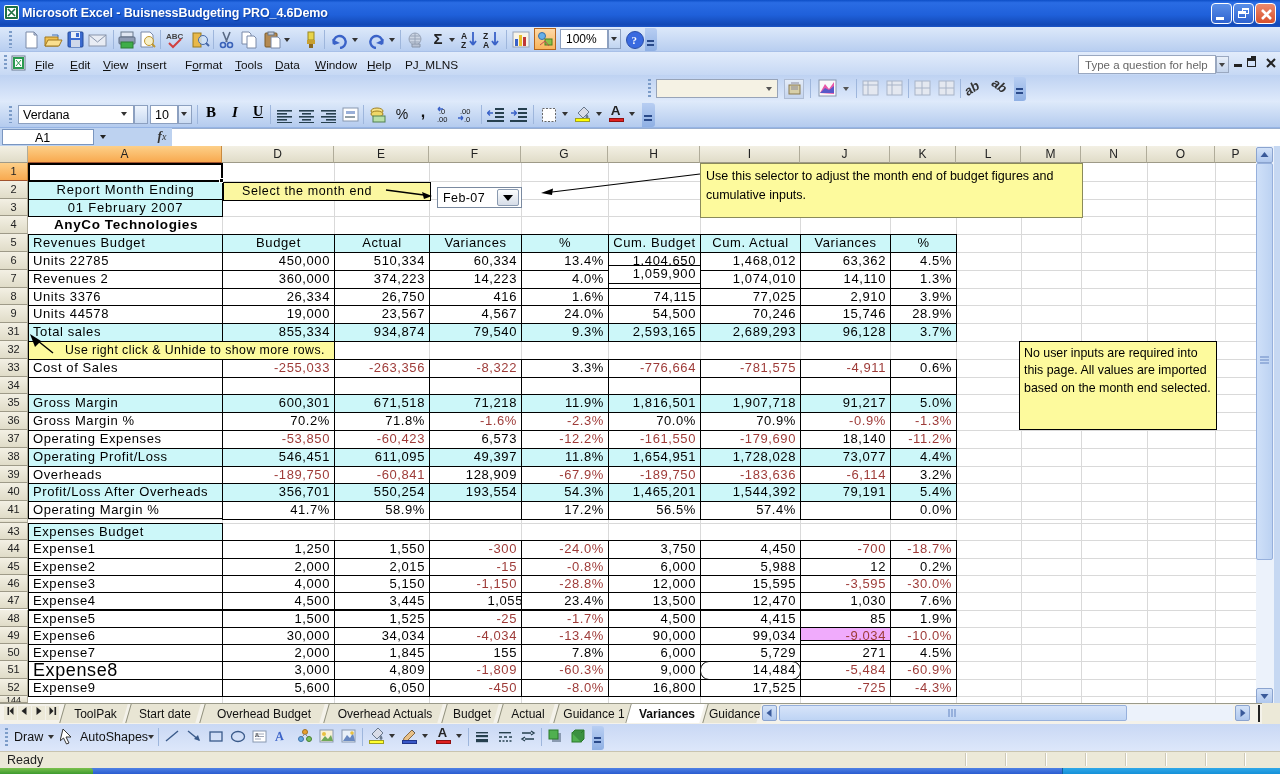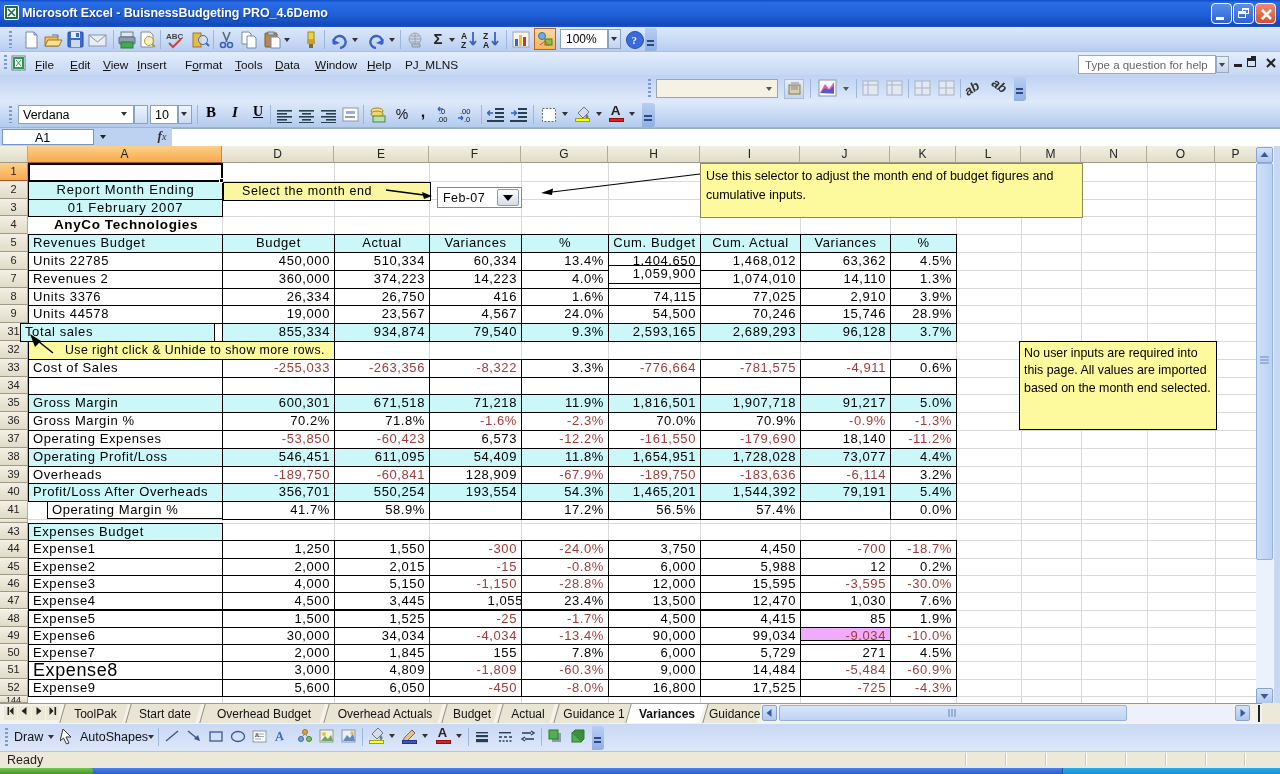--- a/index.html
+++ b/index.html
@@ -449,21 +449,21 @@
 <div class="cell num" style="left:890px;top:287.6px;width:67px;height:18.8px;background:#fff;line-height:16.8px;font-size:13px;letter-spacing:0.6px;">3.9%</div>
 <div class="cell lab" style="left:28px;top:305.4px;width:195px;height:18.8px;background:#fff;line-height:16.8px;font-size:13px;letter-spacing:0.6px;">Units 44578</div>
 <div class="cell num" style="left:222px;top:305.4px;width:113px;height:18.8px;background:#fff;line-height:16.8px;font-size:13px;letter-spacing:0.6px;">19,000</div>
 <div class="cell num" style="left:334px;top:305.4px;width:96px;height:18.8px;background:#fff;line-height:16.8px;font-size:13px;letter-spacing:0.6px;">23,567</div>
 <div class="cell num" style="left:429px;top:305.4px;width:93px;height:18.8px;background:#fff;line-height:16.8px;font-size:13px;letter-spacing:0.6px;">4,567</div>
 <div class="cell num" style="left:521px;top:305.4px;width:88px;height:18.8px;background:#fff;line-height:16.8px;font-size:13px;letter-spacing:0.6px;">24.0%</div>
 <div class="cell num" style="left:608px;top:305.4px;width:93px;height:18.8px;background:#fff;line-height:16.8px;font-size:13px;letter-spacing:0.6px;">54,500</div>
 <div class="cell num" style="left:700px;top:305.4px;width:101px;height:18.8px;background:#fff;line-height:16.8px;font-size:13px;letter-spacing:0.6px;">70,246</div>
 <div class="cell num" style="left:800px;top:305.4px;width:91px;height:18.8px;background:#fff;line-height:16.8px;font-size:13px;letter-spacing:0.6px;">15,746</div>
 <div class="cell num" style="left:890px;top:305.4px;width:67px;height:18.8px;background:#fff;line-height:16.8px;font-size:13px;letter-spacing:0.6px;">28.9%</div>
-<div class="cell lab" style="left:20px;top:323.2px;width:195px;height:18.8px;background:#ccf7f9;line-height:16.8px;font-size:13px;letter-spacing:0.6px;">Total sales</div>
+<div class="cell lab" style="left:28px;top:323.2px;width:195px;height:18.8px;background:#ccf7f9;line-height:16.8px;font-size:13px;letter-spacing:0.6px;">Total sales</div>
 <div class="cell num" style="left:222px;top:323.2px;width:113px;height:18.8px;background:#ccf7f9;line-height:16.8px;font-size:13px;letter-spacing:0.6px;">855,334</div>
 <div class="cell num" style="left:334px;top:323.2px;width:96px;height:18.8px;background:#ccf7f9;line-height:16.8px;font-size:13px;letter-spacing:0.6px;">934,874</div>
 <div class="cell num" style="left:429px;top:323.2px;width:93px;height:18.8px;background:#ccf7f9;line-height:16.8px;font-size:13px;letter-spacing:0.6px;">79,540</div>
 <div class="cell num" style="left:521px;top:323.2px;width:88px;height:18.8px;background:#ccf7f9;line-height:16.8px;font-size:13px;letter-spacing:0.6px;">9.3%</div>
 <div class="cell num" style="left:608px;top:323.2px;width:93px;height:18.8px;background:#ccf7f9;line-height:16.8px;font-size:13px;letter-spacing:0.6px;">2,593,165</div>
 <div class="cell num" style="left:700px;top:323.2px;width:101px;height:18.8px;background:#ccf7f9;line-height:16.8px;font-size:13px;letter-spacing:0.6px;">2,689,293</div>
 <div class="cell num" style="left:800px;top:323.2px;width:91px;height:18.8px;background:#ccf7f9;line-height:16.8px;font-size:13px;letter-spacing:0.6px;">96,128</div>
 <div class="cell num" style="left:890px;top:323.2px;width:67px;height:18.8px;background:#ccf7f9;line-height:16.8px;font-size:13px;letter-spacing:0.6px;">3.7%</div>
 <div class="cell lab" style="left:28px;top:358.8px;width:195px;height:18.8px;background:#fff;line-height:16.8px;font-size:13px;letter-spacing:0.6px;">Cost of Sales</div>
 <div class="cell num red" style="left:222px;top:358.8px;width:113px;height:18.8px;background:#fff;line-height:16.8px;font-size:13px;letter-spacing:0.6px;">-255,033</div>
@@ -506,21 +506,21 @@
 <div class="cell num red" style="left:334px;top:430px;width:96px;height:18.8px;background:#fff;line-height:16.8px;font-size:13px;letter-spacing:0.6px;">-60,423</div>
 <div class="cell num" style="left:429px;top:430px;width:93px;height:18.8px;background:#fff;line-height:16.8px;font-size:13px;letter-spacing:0.6px;">6,573</div>
 <div class="cell num red" style="left:521px;top:430px;width:88px;height:18.8px;background:#fff;line-height:16.8px;font-size:13px;letter-spacing:0.6px;">-12.2%</div>
 <div class="cell num red" style="left:608px;top:430px;width:93px;height:18.8px;background:#fff;line-height:16.8px;font-size:13px;letter-spacing:0.6px;">-161,550</div>
 <div class="cell num red" style="left:700px;top:430px;width:101px;height:18.8px;background:#fff;line-height:16.8px;font-size:13px;letter-spacing:0.6px;">-179,690</div>
 <div class="cell num" style="left:800px;top:430px;width:91px;height:18.8px;background:#fff;line-height:16.8px;font-size:13px;letter-spacing:0.6px;">18,140</div>
 <div class="cell num red" style="left:890px;top:430px;width:67px;height:18.8px;background:#fff;line-height:16.8px;font-size:13px;letter-spacing:0.6px;">-11.2%</div>
 <div class="cell lab" style="left:28px;top:447.8px;width:195px;height:18.8px;background:#ccf7f9;line-height:16.8px;font-size:13px;letter-spacing:0.6px;">Operating Profit/Loss</div>
 <div class="cell num" style="left:222px;top:447.8px;width:113px;height:18.8px;background:#ccf7f9;line-height:16.8px;font-size:13px;letter-spacing:0.6px;">546,451</div>
 <div class="cell num" style="left:334px;top:447.8px;width:96px;height:18.8px;background:#ccf7f9;line-height:16.8px;font-size:13px;letter-spacing:0.6px;">611,095</div>
-<div class="cell num" style="left:429px;top:447.8px;width:93px;height:18.8px;background:#ccf7f9;line-height:16.8px;font-size:13px;letter-spacing:0.6px;">54,409</div>
+<div class="cell num" style="left:429px;top:447.8px;width:93px;height:18.8px;background:#ccf7f9;line-height:16.8px;font-size:13px;letter-spacing:0.6px;">49,397</div>
 <div class="cell num" style="left:521px;top:447.8px;width:88px;height:18.8px;background:#ccf7f9;line-height:16.8px;font-size:13px;letter-spacing:0.6px;">11.8%</div>
 <div class="cell num" style="left:608px;top:447.8px;width:93px;height:18.8px;background:#ccf7f9;line-height:16.8px;font-size:13px;letter-spacing:0.6px;">1,654,951</div>
 <div class="cell num" style="left:700px;top:447.8px;width:101px;height:18.8px;background:#ccf7f9;line-height:16.8px;font-size:13px;letter-spacing:0.6px;">1,728,028</div>
 <div class="cell num" style="left:800px;top:447.8px;width:91px;height:18.8px;background:#ccf7f9;line-height:16.8px;font-size:13px;letter-spacing:0.6px;">73,077</div>
 <div class="cell num" style="left:890px;top:447.8px;width:67px;height:18.8px;background:#ccf7f9;line-height:16.8px;font-size:13px;letter-spacing:0.6px;">4.4%</div>
 <div class="cell lab" style="left:28px;top:465.6px;width:195px;height:18.8px;background:#fff;line-height:16.8px;font-size:13px;letter-spacing:0.6px;">Overheads</div>
 <div class="cell num red" style="left:222px;top:465.6px;width:113px;height:18.8px;background:#fff;line-height:16.8px;font-size:13px;letter-spacing:0.6px;">-189,750</div>
 <div class="cell num red" style="left:334px;top:465.6px;width:96px;height:18.8px;background:#fff;line-height:16.8px;font-size:13px;letter-spacing:0.6px;">-60,841</div>
 <div class="cell num" style="left:429px;top:465.6px;width:93px;height:18.8px;background:#fff;line-height:16.8px;font-size:13px;letter-spacing:0.6px;">128,909</div>
 <div class="cell num red" style="left:521px;top:465.6px;width:88px;height:18.8px;background:#fff;line-height:16.8px;font-size:13px;letter-spacing:0.6px;">-67.9%</div>
@@ -530,21 +530,21 @@
 <div class="cell num" style="left:890px;top:465.6px;width:67px;height:18.8px;background:#fff;line-height:16.8px;font-size:13px;letter-spacing:0.6px;">3.2%</div>
 <div class="cell lab" style="left:28px;top:483.4px;width:195px;height:18.8px;background:#ccf7f9;line-height:16.8px;font-size:13px;letter-spacing:0.6px;">Profit/Loss After Overheads</div>
 <div class="cell num" style="left:222px;top:483.4px;width:113px;height:18.8px;background:#ccf7f9;line-height:16.8px;font-size:13px;letter-spacing:0.6px;">356,701</div>
 <div class="cell num" style="left:334px;top:483.4px;width:96px;height:18.8px;background:#ccf7f9;line-height:16.8px;font-size:13px;letter-spacing:0.6px;">550,254</div>
 <div class="cell num" style="left:429px;top:483.4px;width:93px;height:18.8px;background:#ccf7f9;line-height:16.8px;font-size:13px;letter-spacing:0.6px;">193,554</div>
 <div class="cell num" style="left:521px;top:483.4px;width:88px;height:18.8px;background:#ccf7f9;line-height:16.8px;font-size:13px;letter-spacing:0.6px;">54.3%</div>
 <div class="cell num" style="left:608px;top:483.4px;width:93px;height:18.8px;background:#ccf7f9;line-height:16.8px;font-size:13px;letter-spacing:0.6px;">1,465,201</div>
 <div class="cell num" style="left:700px;top:483.4px;width:101px;height:18.8px;background:#ccf7f9;line-height:16.8px;font-size:13px;letter-spacing:0.6px;">1,544,392</div>
 <div class="cell num" style="left:800px;top:483.4px;width:91px;height:18.8px;background:#ccf7f9;line-height:16.8px;font-size:13px;letter-spacing:0.6px;">79,191</div>
 <div class="cell num" style="left:890px;top:483.4px;width:67px;height:18.8px;background:#ccf7f9;line-height:16.8px;font-size:13px;letter-spacing:0.6px;">5.4%</div>
-<div class="cell lab" style="left:28px;top:501.2px;width:195px;height:18px;background:#fff;line-height:16.8px;font-size:13px;letter-spacing:0.6px;margin-left:19px;">Operating Margin %</div>
+<div class="cell lab" style="left:28px;top:501.2px;width:195px;height:18px;background:#fff;line-height:16.8px;font-size:13px;letter-spacing:0.6px;">Operating Margin %</div>
 <div class="cell num" style="left:222px;top:501.2px;width:113px;height:18.8px;background:#fff;line-height:16.8px;font-size:13px;letter-spacing:0.6px;">41.7%</div>
 <div class="cell num" style="left:334px;top:501.2px;width:96px;height:18.8px;background:#fff;line-height:16.8px;font-size:13px;letter-spacing:0.6px;">58.9%</div>
 <div class="cell num" style="left:429px;top:501.2px;width:93px;height:18.8px;background:#fff;line-height:16.8px;font-size:13px;letter-spacing:0.6px;"></div>
 <div class="cell num" style="left:521px;top:501.2px;width:88px;height:18.8px;background:#fff;line-height:16.8px;font-size:13px;letter-spacing:0.6px;">17.2%</div>
 <div class="cell num" style="left:608px;top:501.2px;width:93px;height:18.8px;background:#fff;line-height:16.8px;font-size:13px;letter-spacing:0.6px;">56.5%</div>
 <div class="cell num" style="left:700px;top:501.2px;width:101px;height:18.8px;background:#fff;line-height:16.8px;font-size:13px;letter-spacing:0.6px;">57.4%</div>
 <div class="cell num" style="left:800px;top:501.2px;width:91px;height:18.8px;background:#fff;line-height:16.8px;font-size:13px;letter-spacing:0.6px;"></div>
 <div class="cell num" style="left:890px;top:501.2px;width:67px;height:18.8px;background:#fff;line-height:16.8px;font-size:13px;letter-spacing:0.6px;">0.0%</div>
 <div class="cell" style="left:28px;top:341px;width:307px;height:18.8px;background:#fdfa9d;line-height:16.8px;font-size:12.3px;letter-spacing:.45px;padding-left:36px">Use right click &amp; Unhide to show more rows.</div>
 <div class="cell ctr" style="left:28px;top:180.8px;width:195px;height:18.8px;background:#ccf7f9;line-height:16.8px;font-size:13px;letter-spacing:0.8px;">Report Month Ending</div>
@@ -615,21 +615,21 @@
 <div class="cell num" style="left:608px;top:644.1px;width:93px;height:18.3px;background:#fff;line-height:16.3px;font-size:13px;letter-spacing:0.6px;">6,000</div>
 <div class="cell num" style="left:700px;top:644.1px;width:101px;height:18.3px;background:#fff;line-height:16.3px;font-size:13px;letter-spacing:0.6px;">5,729</div>
 <div class="cell num" style="left:800px;top:644.1px;width:91px;height:18.3px;background:#fff;line-height:16.3px;font-size:13px;letter-spacing:0.6px;">271</div>
 <div class="cell num" style="left:890px;top:644.1px;width:67px;height:18.3px;background:#fff;line-height:16.3px;font-size:13px;letter-spacing:0.6px;">4.5%</div>
 <div class="cell lab" style="left:28px;top:661.4px;width:195px;height:18.3px;background:#fff;line-height:16.3px;font-size:18px;letter-spacing:0.6px;">Expense8</div>
 <div class="cell num" style="left:222px;top:661.4px;width:113px;height:18.3px;background:#fff;line-height:16.3px;font-size:13px;letter-spacing:0.6px;">3,000</div>
 <div class="cell num" style="left:334px;top:661.4px;width:96px;height:18.3px;background:#fff;line-height:16.3px;font-size:13px;letter-spacing:0.6px;">4,809</div>
 <div class="cell num red" style="left:429px;top:661.4px;width:93px;height:18.3px;background:#fff;line-height:16.3px;font-size:13px;letter-spacing:0.6px;">-1,809</div>
 <div class="cell num red" style="left:521px;top:661.4px;width:88px;height:18.3px;background:#fff;line-height:16.3px;font-size:13px;letter-spacing:0.6px;">-60.3%</div>
 <div class="cell num" style="left:608px;top:661.4px;width:93px;height:18.3px;background:#fff;line-height:16.3px;font-size:13px;letter-spacing:0.6px;">9,000</div>
-<div class="cell num" style="left:700px;top:661.4px;width:101px;height:18.3px;background:#fff;line-height:16.3px;font-size:13px;letter-spacing:0.6px;">14,484</div>
+<div class="cell num" style="left:700px;top:661.4px;width:101px;height:18.3px;background:#fff;line-height:16.3px;font-size:13px;letter-spacing:0.6px;border-radius:9px;">14,484</div>
 <div class="cell num red" style="left:800px;top:661.4px;width:91px;height:18.3px;background:#fff;line-height:16.3px;font-size:13px;letter-spacing:0.6px;">-5,484</div>
 <div class="cell num red" style="left:890px;top:661.4px;width:67px;height:18.3px;background:#fff;line-height:16.3px;font-size:13px;letter-spacing:0.6px;">-60.9%</div>
 <div class="cell lab" style="left:28px;top:678.7px;width:195px;height:18.3px;background:#fff;line-height:16.3px;font-size:13px;letter-spacing:0.6px;">Expense9</div>
 <div class="cell num" style="left:222px;top:678.7px;width:113px;height:18.3px;background:#fff;line-height:16.3px;font-size:13px;letter-spacing:0.6px;">5,600</div>
 <div class="cell num" style="left:334px;top:678.7px;width:96px;height:18.3px;background:#fff;line-height:16.3px;font-size:13px;letter-spacing:0.6px;">6,050</div>
 <div class="cell num red" style="left:429px;top:678.7px;width:93px;height:18.3px;background:#fff;line-height:16.3px;font-size:13px;letter-spacing:0.6px;">-450</div>
 <div class="cell num red" style="left:521px;top:678.7px;width:88px;height:18.3px;background:#fff;line-height:16.3px;font-size:13px;letter-spacing:0.6px;">-8.0%</div>
 <div class="cell num" style="left:608px;top:678.7px;width:93px;height:18.3px;background:#fff;line-height:16.3px;font-size:13px;letter-spacing:0.6px;">16,800</div>
 <div class="cell num" style="left:700px;top:678.7px;width:101px;height:18.3px;background:#fff;line-height:16.3px;font-size:13px;letter-spacing:0.6px;">17,525</div>
 <div class="cell num red" style="left:800px;top:678.7px;width:91px;height:18.3px;background:#fff;line-height:16.3px;font-size:13px;letter-spacing:0.6px;">-725</div>

